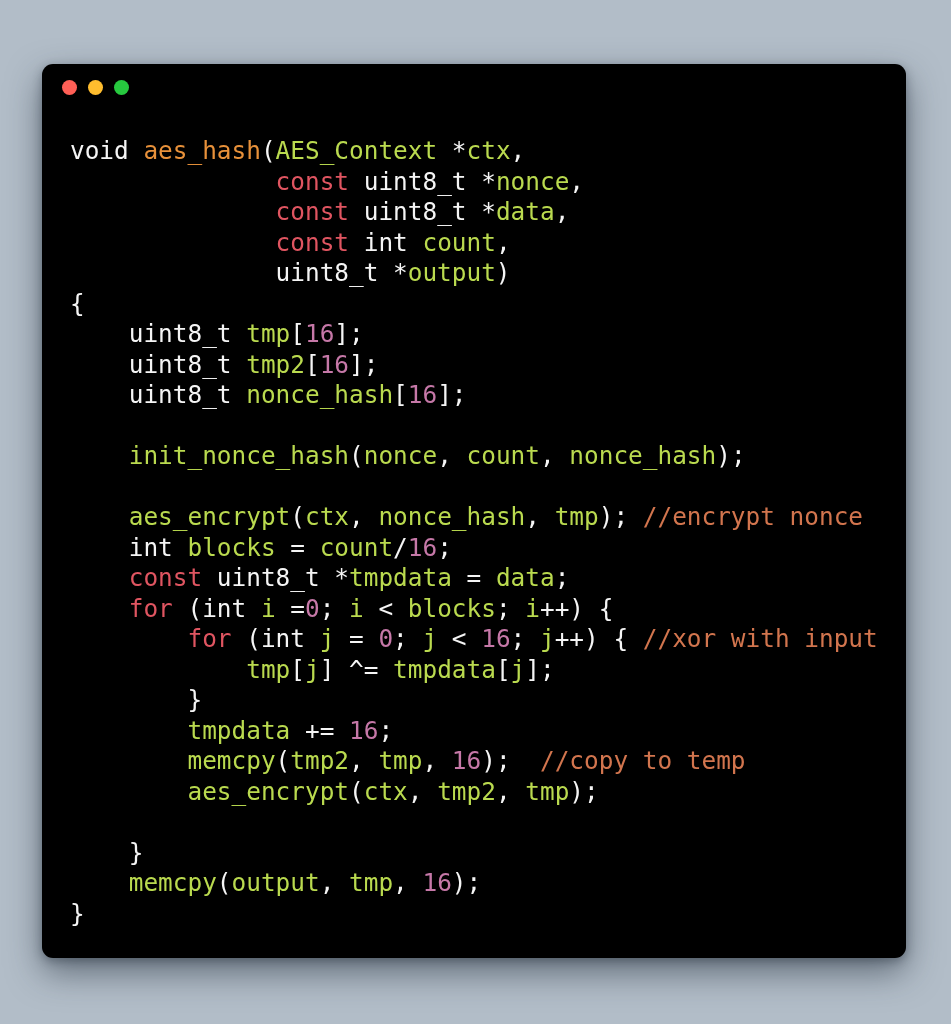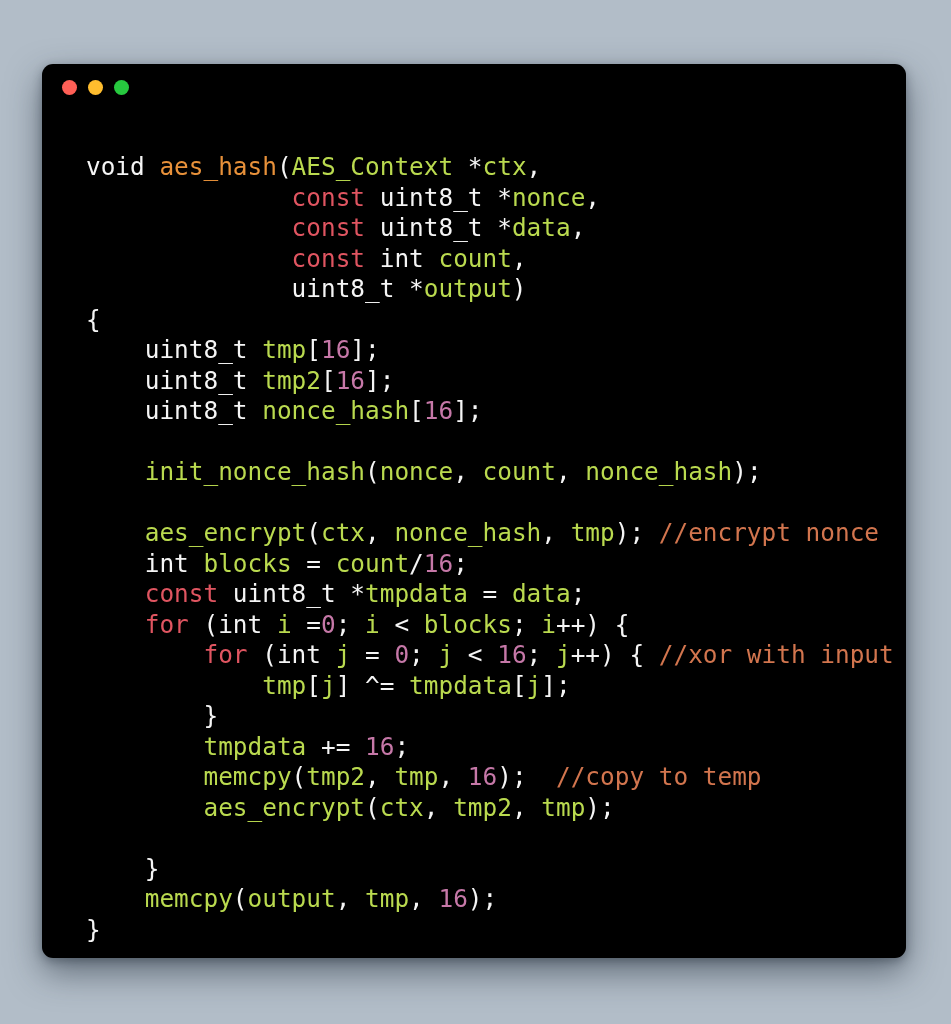--- a/index.html
+++ b/index.html
@@ -45,21 +45,21 @@
   }
   .dot.red    { background: #ff5f56; }
   .dot.yellow { background: #ffbd2e; }
   .dot.green  { background: #27c93f; }
 
   
   .code-area {
     padding: 26px 0 0 28px;
   }
   pre.code {
-    margin: 16px;
+    margin: 0;
     font-family: "DejaVu Sans Mono", "Liberation Mono", monospace;
     font-size: 24.4px;
     line-height: 30.5px;
     letter-spacing: 0px;
     color: #f2f2f2;
     white-space: pre;
     tab-size: 4;
   }
 
   

